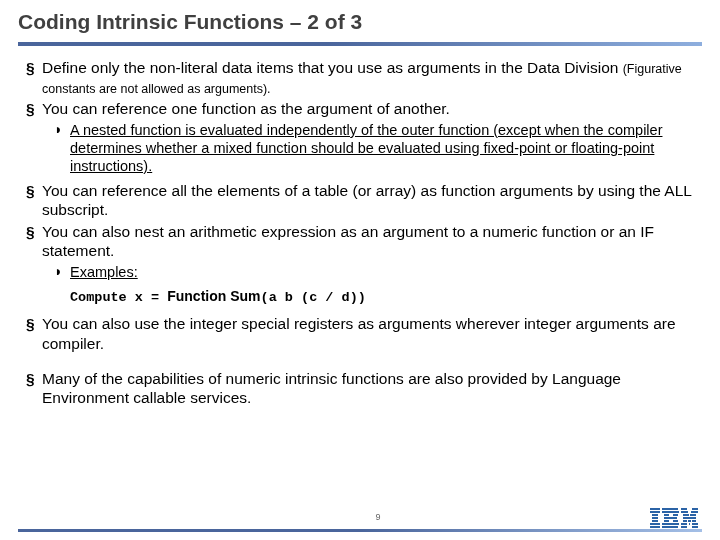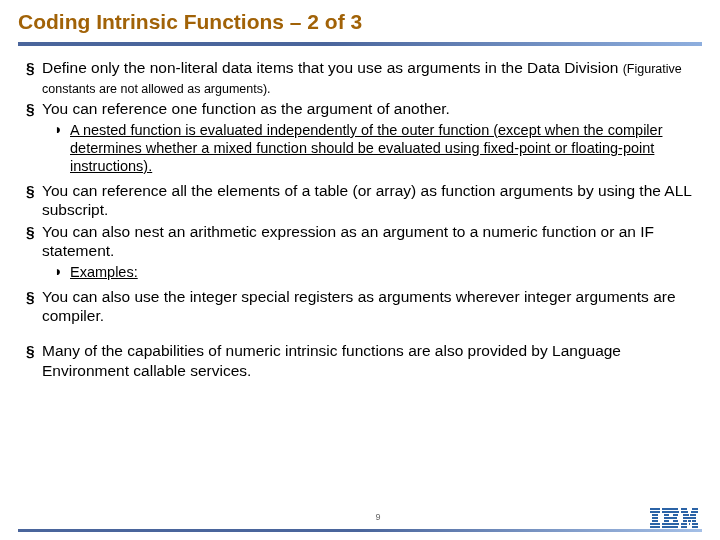--- a/index.html
+++ b/index.html
@@ -14,21 +14,21 @@
   }
   .slide {
     width: 100%;
     height: 100%;
     padding: 10px 18px 40px 18px;
     position: relative;
   }
   .title {
     font-size: 21px;
     font-weight: bold;
-    color: #a16207;
+    color: #404040;
     padding-bottom: 6px;
   }
   .title-underline {
     margin-top: 2px;
     width: 100%;
     height: 4px;
     background: linear-gradient(to right, #2a4a8a 0%, #2a4a8a 45%, #7aa0d8 100%);
     opacity: 0.85;
   }
   .content {
@@ -125,20 +125,23 @@
       <div class="bullet">§</div>
       <div class="txt">You can also nest an arithmetic expression as an argument to a numeric function or an IF statement.</div>
     </div>
 
     <div class="b2">
       <div class="bullet">◗</div>
       <div class="txt">Examples:</div>
     </div>
 
     <div class="codeblock">
+      <div class="code-line">
+        <span class="mono">Compute x = </span><span class="func">Function Sum</span><span class="mono">(a b (c / d))</span>
+      </div>
     </div>
 
     <div class="b1">
       <div class="bullet">§</div>
       <div class="txt">You can also use the integer special registers as arguments wherever integer arguments are compiler.</div>
     </div>
 
     <div class="gap"></div>
 
     <div class="b1">

